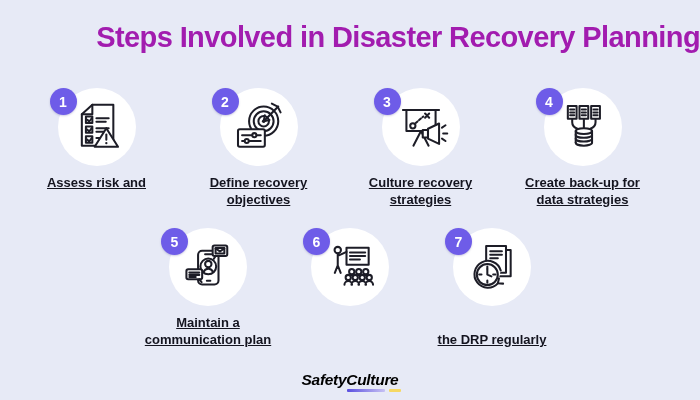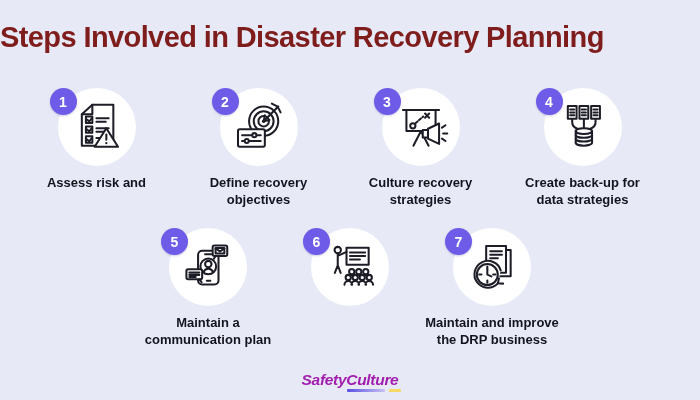--- a/index.html
+++ b/index.html
@@ -5,25 +5,25 @@
   * { margin: 0; padding: 0; box-sizing: border-box; }
   html, body { width: 700px; height: 400px; overflow: hidden; }
   body {
     background: #e7eaf6;
     font-family: "Liberation Sans", sans-serif;
     color: #10101a;
   }
   .page { width: 700px; height: 400px; position: relative; }
 
   .page-title {
-    text-align: left;
+    text-align: right;
     font-size: 29px;
     font-weight: 800;
     letter-spacing: -0.6px;
-    color: #7f1d1d;
+    color: #a21caf;
     padding-top: 21px;
   }
 
   .row { display: flex; justify-content: center; }
   .row1 { margin-top: 34px; padding-right: 21px; }
   .row2 { margin-top: 20px; }
   .row1 .step { width: 162px; }
   .row2 .step { width: 142px; }
   .step { display: flex; flex-direction: column; align-items: center; }
 
@@ -49,36 +49,37 @@
     box-shadow: 0 1px 2px rgba(60,50,140,0.25);
   }
 
   .step-label {
     margin-top: 9px;
     font-size: 13px;
     font-weight: 700;
     line-height: 1.28;
     text-align: center;
     color: #14141f;
+    text-decoration: underline;
   }
 
   .footer {
     position: absolute;
     left: 0; right: 0;
     bottom: 11px;
     display: flex;
     justify-content: center;
   }
   .brand {
     position: relative;
     font-size: 15.5px;
     font-weight: 800;
     font-style: italic;
     letter-spacing: -0.3px;
-    color: #a21caf;
+    color: #000000;
   }
   .brand .culture { position: relative; }
   .underline-purple {
     position: absolute;
     left: 1px; bottom: -4px;
     width: 72%; height: 3px;
     background: linear-gradient(90deg, #5a4fe0, #c7c1f3);
     border-radius: 1px;
   }
   .underline-yellow {
@@ -256,22 +257,22 @@
           <rect class="ln fw" x="38" y="12" width="34" height="46"></rect>
           <path class="ln" d="M45 21 h20 M45 27 h20 M45 33 h13" stroke-width="3"></path>
           <path class="ln fw" d="M58 76 A23 23 0 1 1 63 54"></path>
           <path class="ln" d="M58 76 l9 0.5 M58 76 l2 -8.5"></path>
           <circle class="ln fw" cx="40" cy="61" r="18"></circle>
           <path class="ln" d="M40 47 v4 M54 61 h-4 M40 75 v-4 M26 61 h4" stroke-width="2.8"></path>
           <path class="ln" d="M40 61 V52 M40 61 l7 3"></path>
         </svg>
       </div>
       <div class="step-label">
-        <span>Maintain and improve</span><br>
-        <span>the DRP business</span>
+        <br>
+        <span>the DRP regularly</span>
       </div>
     </div>
 
   </div>
 
   <div class="footer">
     <div class="brand">
       <span>Safety</span><span class="culture"><span>Culture</span><span class="underline-purple"></span><span class="underline-yellow"></span></span>
     </div>
   </div>

